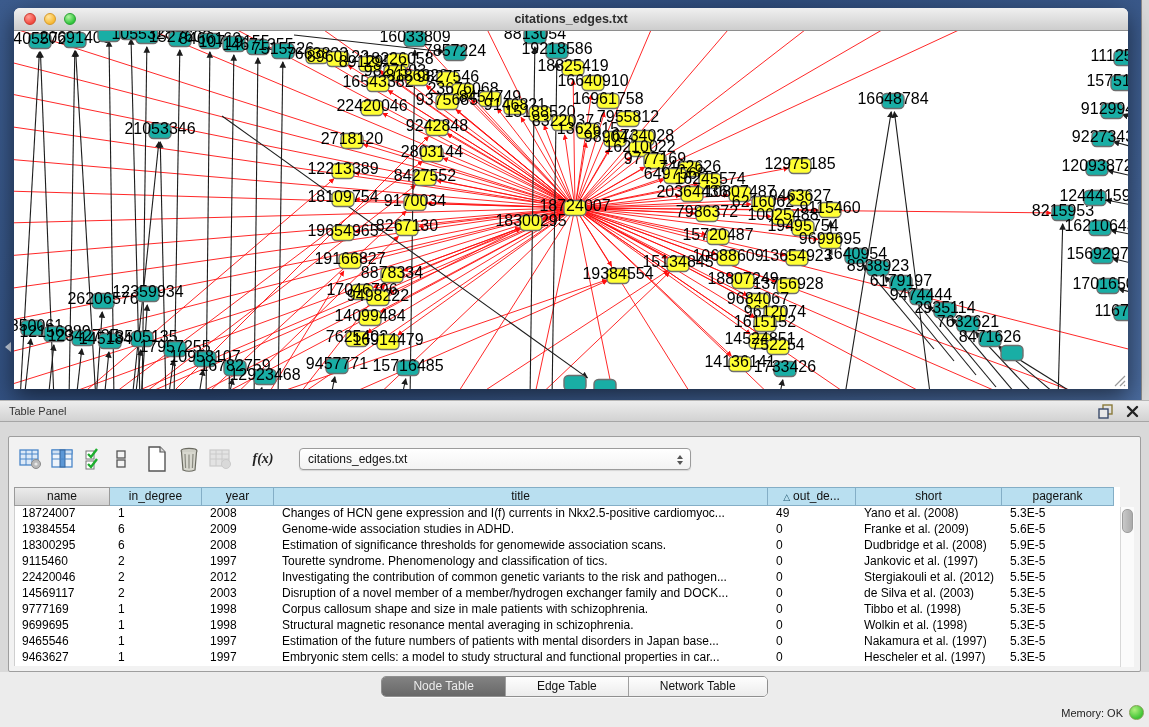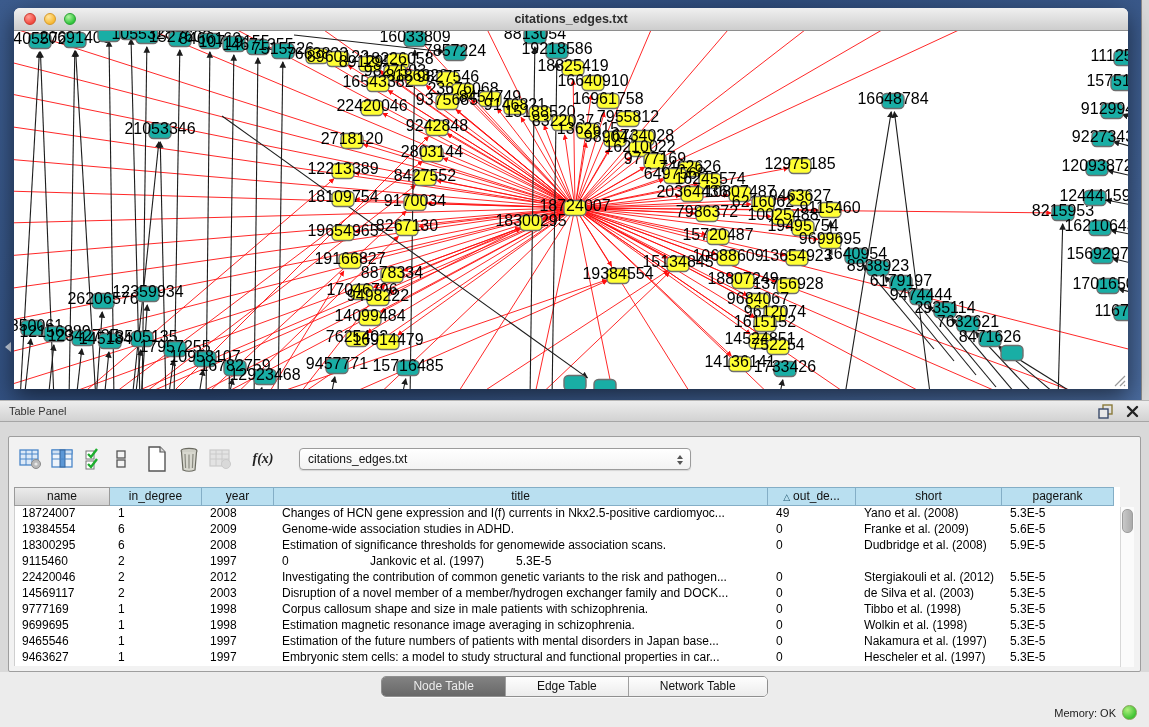--- a/index.html
+++ b/index.html
@@ -69,21 +69,21 @@
 
   
   .bottom-area{position:absolute;left:0;top:672px;width:1149px;height:55px;background:#ececec;}
   .tabs{position:absolute;top:4px;width:100%;display:flex;justify-content:center;}
   .tabbar{display:flex;border:1px solid #8f8f8f;border-radius:5px;overflow:hidden;height:19px;
     box-shadow:0 1px 0 rgba(255,255,255,.7);}
   .tab{font-size:12px;padding:0 31px;line-height:19px;color:#111;
     background:linear-gradient(#fefefe,#ececec);border-right:1px solid #9f9f9f;}
   .tab:last-child{border-right:none;text-align:right;}
   .tab.sel{background:linear-gradient(#828282,#686868);color:#ececec;}
-  .status{position:absolute;right:12px;top:33px;display:flex;align-items:center;gap:6px;}
+  .status{position:absolute;right:5px;top:33px;display:flex;align-items:center;gap:6px;}
   .status .stxt{font-size:11px;color:#222;}
   .memled{width:13px;height:13px;border-radius:50%;
     background:radial-gradient(circle at 35% 30%,#b0f07e,#3fc434 70%);border:1px solid #7fa052;}
 
   
   .icon-svg{display:block;}
 </style>
 </head>
 <body>
 
@@ -877,20 +877,21 @@
             <div class="cell" style="width: 72px;">2008</div>
             <div class="cell" style="width: 494px;">Estimation of significance thresholds for genomewide association scans.</div>
             <div class="cell" style="width: 88px;">0</div>
             <div class="cell" style="width: 146px;">Dudbridge et al. (2008)</div>
             <div class="cell" style="width: 112px;">5.9E-5</div>
           </div>
           <div class="trow">
             <div class="cell" style="width: 96px;">9115460</div>
             <div class="cell" style="width: 92px;">2</div>
             <div class="cell" style="width: 72px;">1997</div>
+            <div class="cell" style="width: 494px;">Tourette syndrome. Phenomenology and classification of tics.</div>
             <div class="cell" style="width: 88px;">0</div>
             <div class="cell" style="width: 146px;">Jankovic et al. (1997)</div>
             <div class="cell" style="width: 112px;">5.3E-5</div>
           </div>
           <div class="trow">
             <div class="cell" style="width: 96px;">22420046</div>
             <div class="cell" style="width: 92px;">2</div>
             <div class="cell" style="width: 72px;">2012</div>
             <div class="cell" style="width: 494px;">Investigating the contribution of common genetic variants to the risk and pathogen...</div>
             <div class="cell" style="width: 88px;">0</div>
@@ -912,21 +913,21 @@
             <div class="cell" style="width: 72px;">1998</div>
             <div class="cell" style="width: 494px;">Corpus callosum shape and size in male patients with schizophrenia.</div>
             <div class="cell" style="width: 88px;">0</div>
             <div class="cell" style="width: 146px;">Tibbo et al. (1998)</div>
             <div class="cell" style="width: 112px;">5.3E-5</div>
           </div>
           <div class="trow">
             <div class="cell" style="width: 96px;">9699695</div>
             <div class="cell" style="width: 92px;">1</div>
             <div class="cell" style="width: 72px;">1998</div>
-            <div class="cell" style="width: 494px;">Estimation magnetic resonance image averaging in schizophrenia.</div>
+            <div class="cell" style="width: 494px;">Structural magnetic resonance mental averaging in schizophrenia.</div>
             <div class="cell" style="width: 88px;">0</div>
             <div class="cell" style="width: 146px;">Wolkin et al. (1998)</div>
             <div class="cell" style="width: 112px;">5.3E-5</div>
           </div>
           <div class="trow">
             <div class="cell" style="width: 96px;">9465546</div>
             <div class="cell" style="width: 92px;">1</div>
             <div class="cell" style="width: 72px;">1997</div>
             <div class="cell" style="width: 494px;">Estimation of the future numbers of patients with mental disorders in Japan base...</div>
             <div class="cell" style="width: 88px;">0</div>

